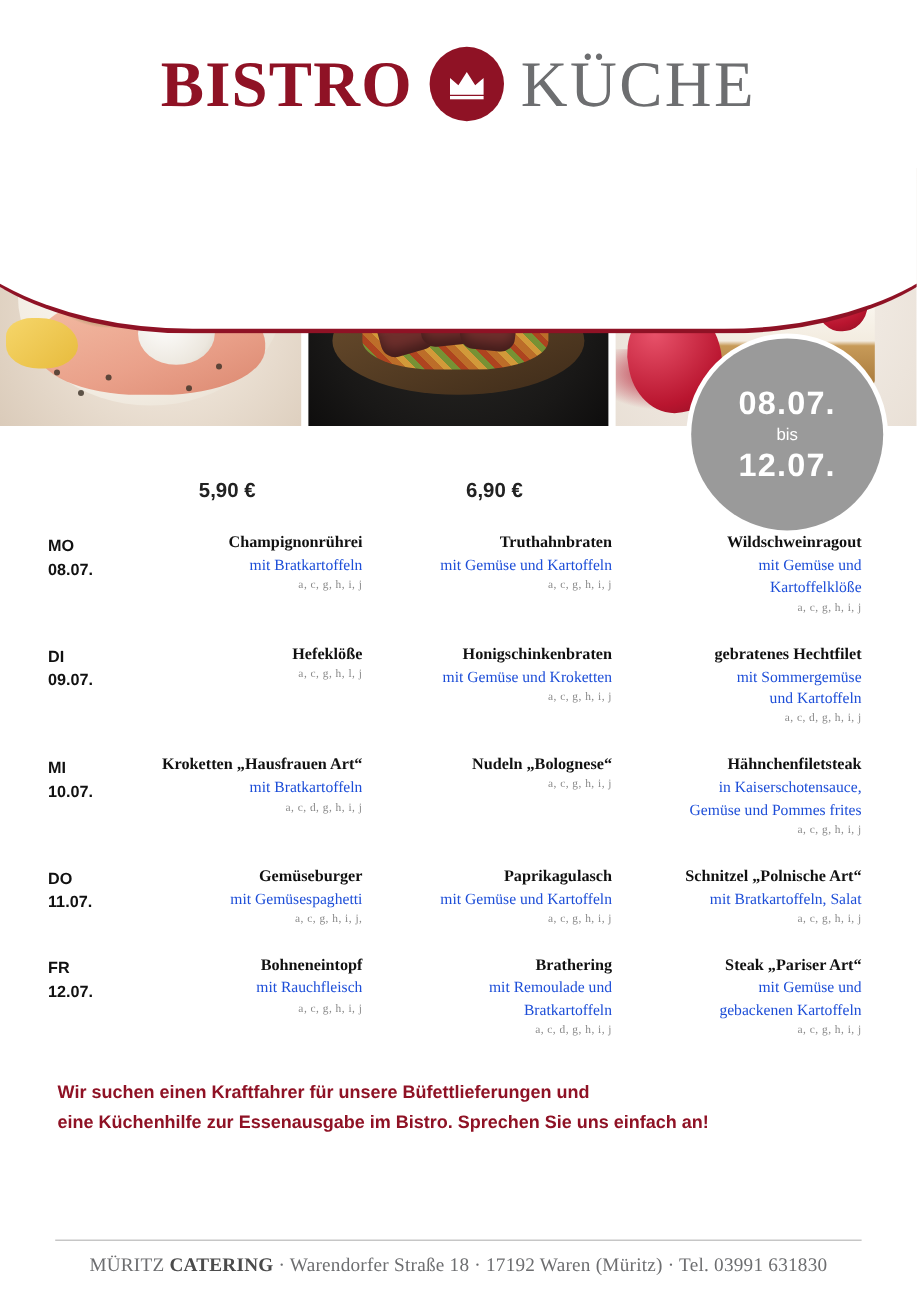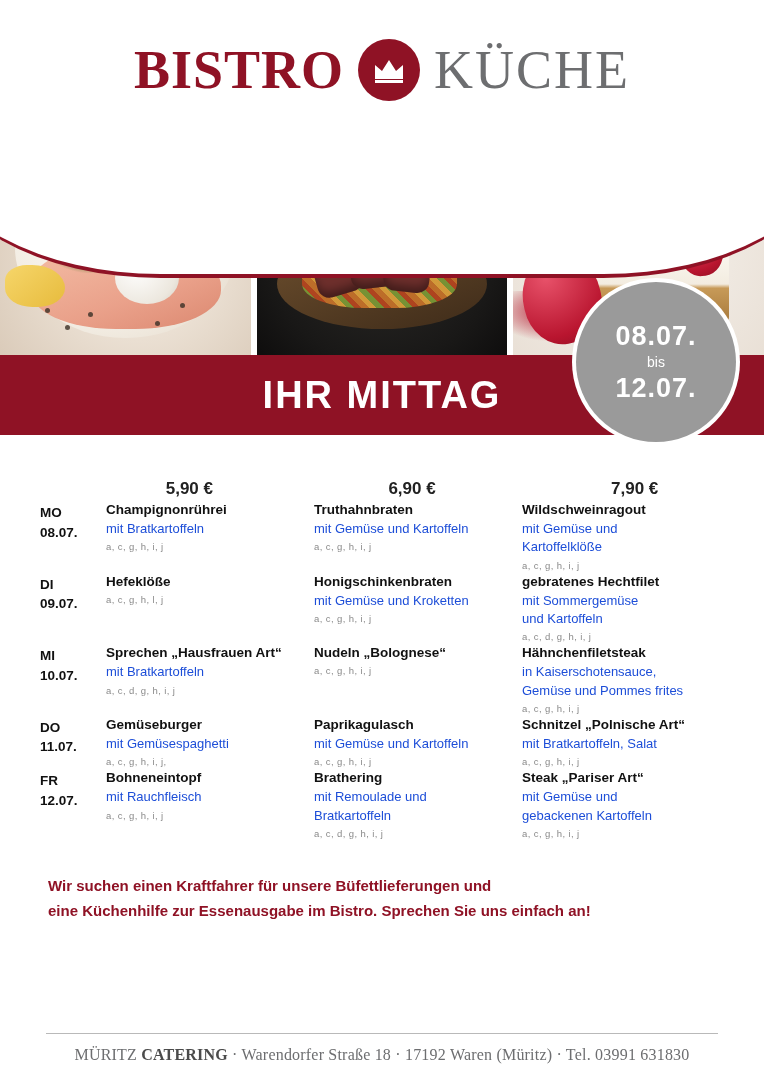--- a/index.html
+++ b/index.html
@@ -123,28 +123,28 @@
   .date-circle .bis { font-size:14px; margin:2px 0 3px; }
 
   
   .menu { position:relative; padding: 18px 40px 0 40px; }
   .price-row {
     display:flex; margin-left: 60px; margin-top: 26px; gap: 44px;
   }
   .price-row .price {
     flex:1; text-align:center; font-weight:bold; font-size:17px; color:#222;
   }
-  .day-row { display:flex; margin-top: 2px; }
+  .day-row { display:flex; margin-top: 24px; }
   .day-label {
     width: 60px; padding-top: 2px;
     font-weight:bold; font-size:13.5px; color:#111; line-height:1.45;
     text-align:left;
   }
   .dishes { flex:1; display:flex; }
-  .dish { flex:1; text-align:left; padding: 0 6px; }
+  .dish { flex:1; text-align:right; padding: 0 6px; font-family: Liberation Serif, serif; }
   .dish .name { font-weight:bold; font-size:13.5px; color:#111; line-height:1.35; }
   .dish .desc { font-size:13px; color:#1d4ed8; line-height:1.4; margin-top:1px; }
   .dish .alg { font-size:9.5px; color:#8a8a8a; margin-top:3px; letter-spacing:.4px; }
 
   
   .notice {
     margin: 34px 48px 0 48px; text-align:left;
     color:#8f1225; font-weight:bold; font-size:15px; line-height:1.7;
   }
 
@@ -207,23 +207,20 @@
         <div class="berry" style="left:4%;top:52%;width:78px;height:92px;transform:rotate(-12deg)"></div>
         <div class="berry" style="left:46%;top:30%;width:52px;height:62px;transform:rotate(8deg)"></div>
         <div class="berry" style="left:66%;top:38%;width:44px;height:54px;transform:rotate(-6deg)"></div>
         <div class="leaf" style="left:52%;top:18%;transform:rotate(-28deg)"></div>
         <div class="leaf" style="left:62%;top:14%;transform:rotate(20deg)"></div>
       </div>
     </div>
     <div class="arch"></div>
   </div>
 
-  <div class="banner">
-    <h1>IHR MITTAG</h1>
-  </div>
 
   <div class="date-circle">
     <span class="d1">08.07.</span>
     <span class="bis">bis</span>
     <span class="d2">12.07.</span>
   </div>
 
   <div class="menu">
     <div class="price-row">
       <div class="price">5,90 €</div>
@@ -277,21 +274,21 @@
             </div>
           </div>
         </div>
         <div class="day-row">
           <div class="day-label">
             <div>MI</div>
             <div>10.07.</div>
           </div>
           <div class="dishes">
             <div class="dish">
-              <div class="name">Sprechen „Hausfrauen Art“</div>
+              <div class="name">Kroketten „Hausfrauen Art“</div>
               <div class="desc">mit Bratkartoffeln</div>
               <div class="alg">a, c, d, g, h, i, j</div>
             </div>
             <div class="dish">
               <div class="name">Nudeln „Bolognese“</div>
               <div class="alg">a, c, g, h, i, j</div>
             </div>
             <div class="dish">
               <div class="name">Hähnchenfiletsteak</div>
               <div class="desc">in Kaiserschotensauce,<br>Gemüse und Pommes frites</div>

